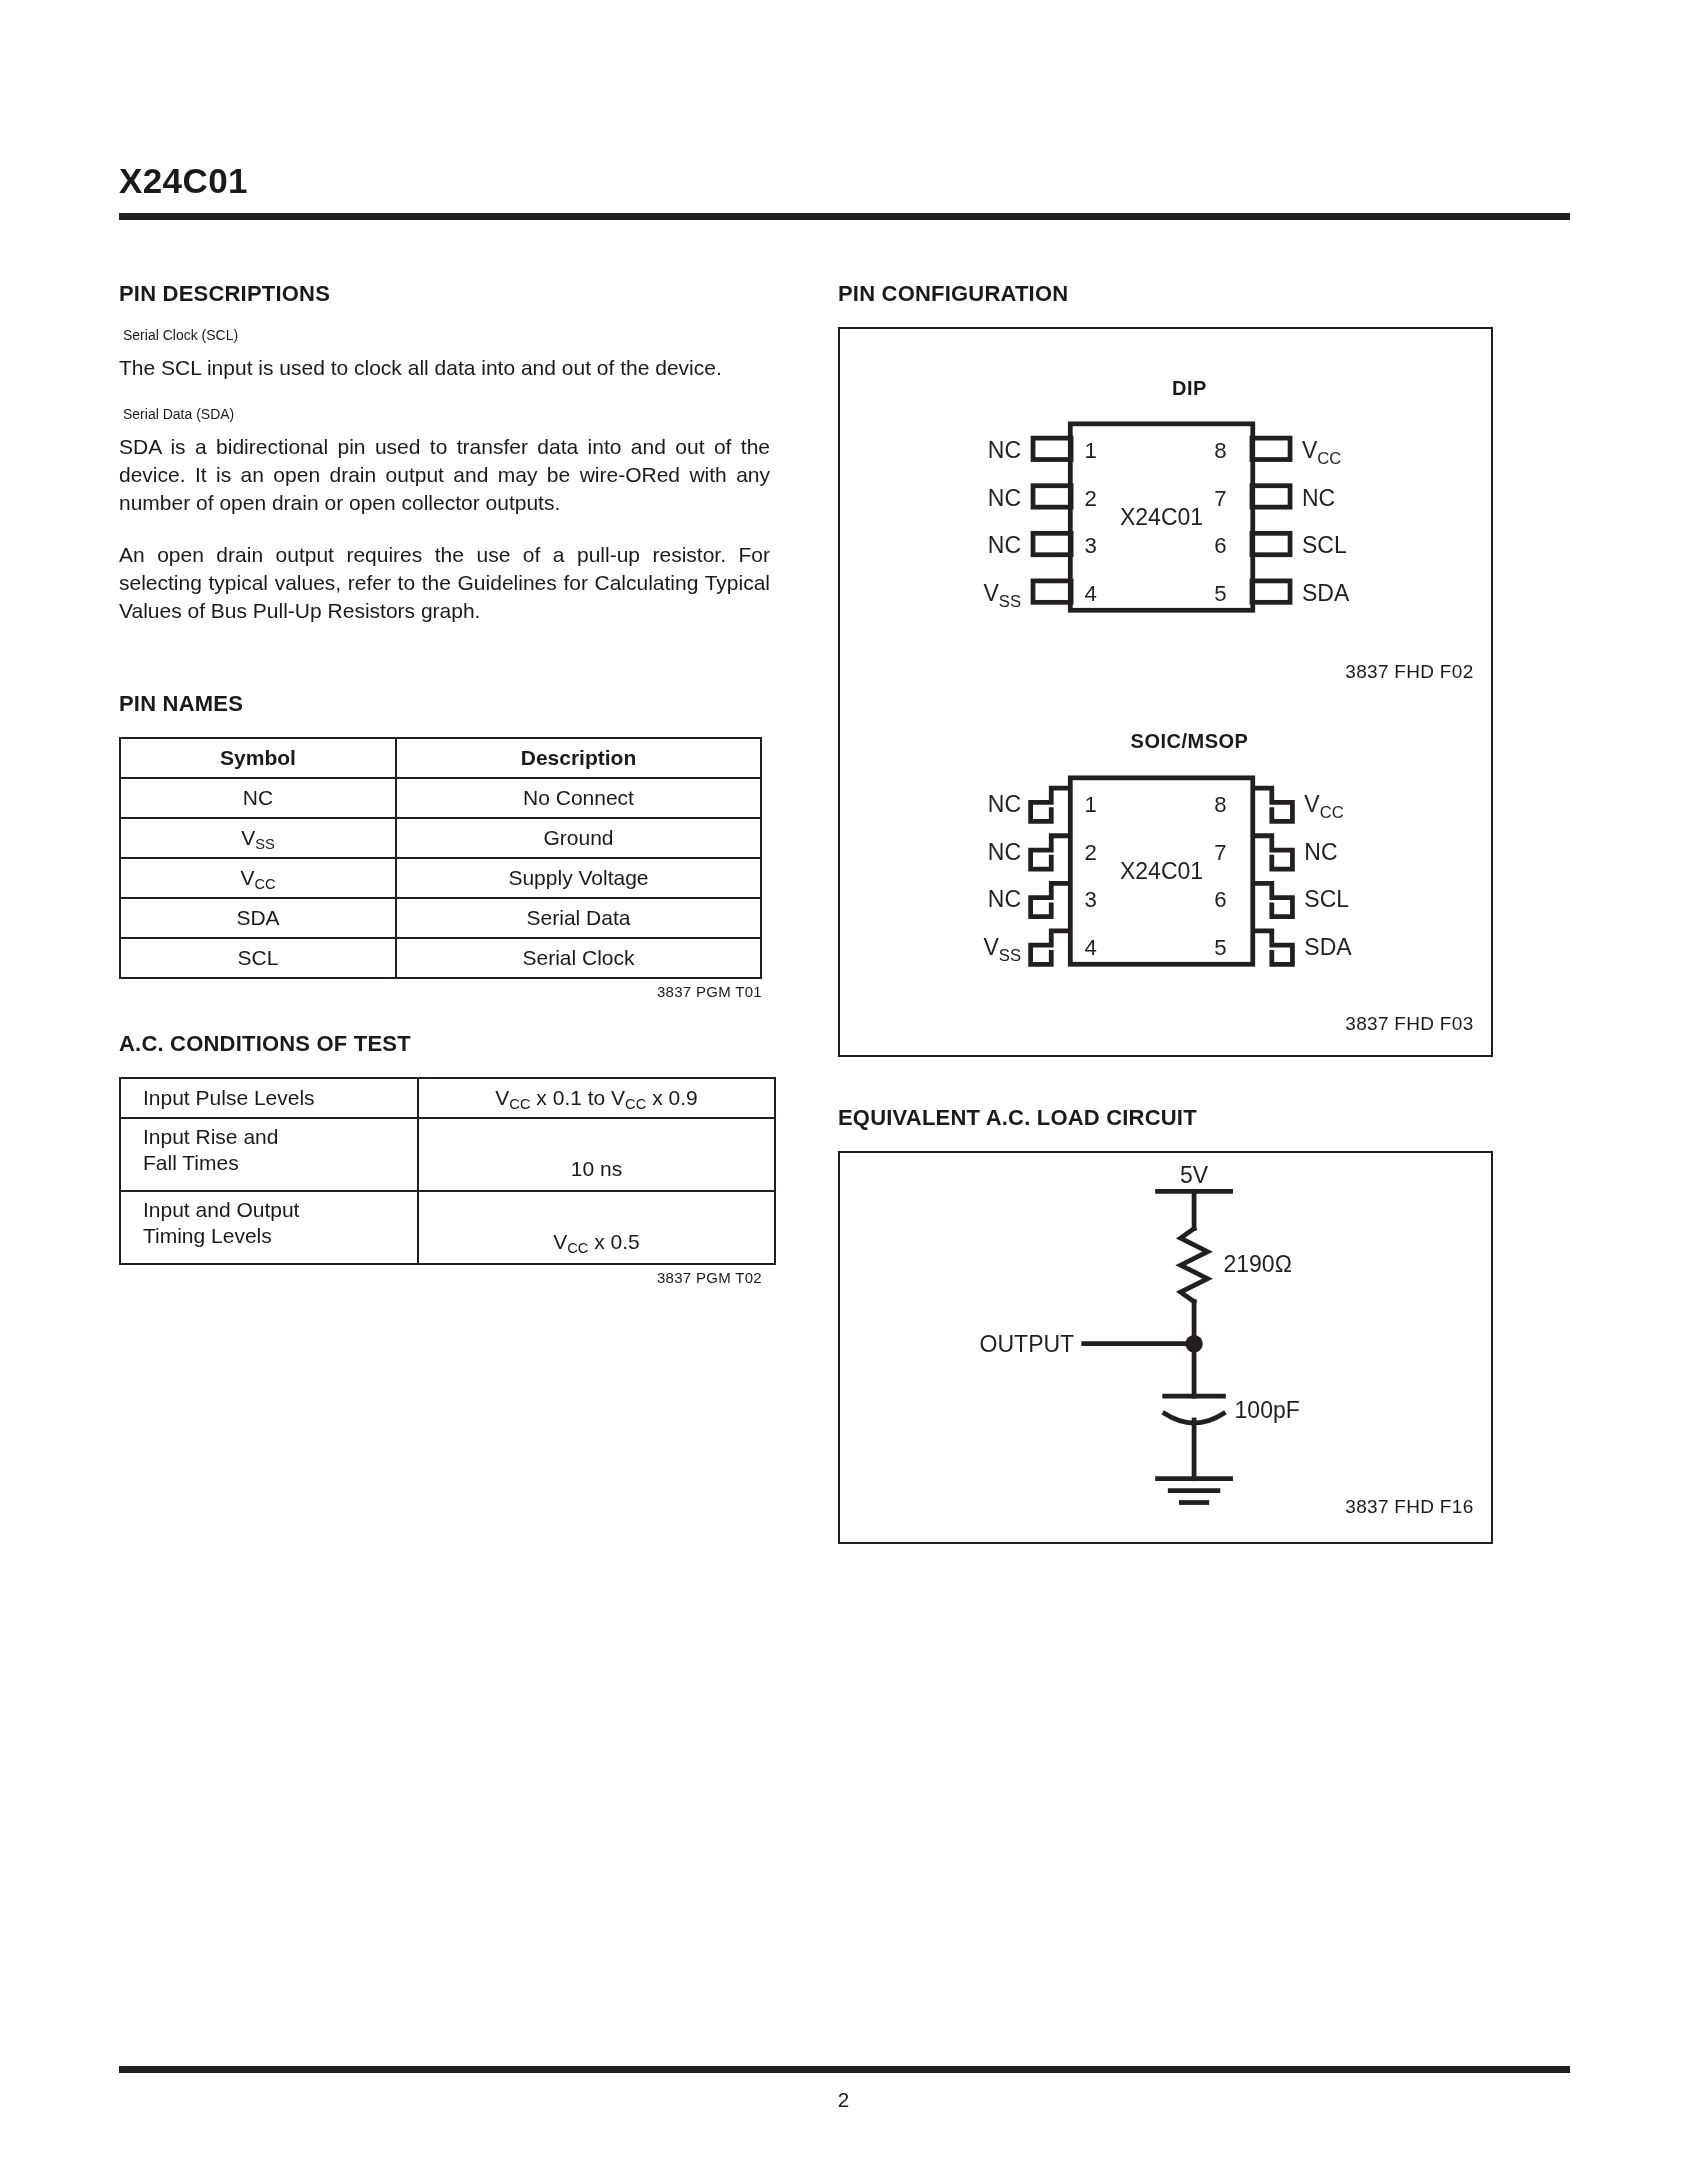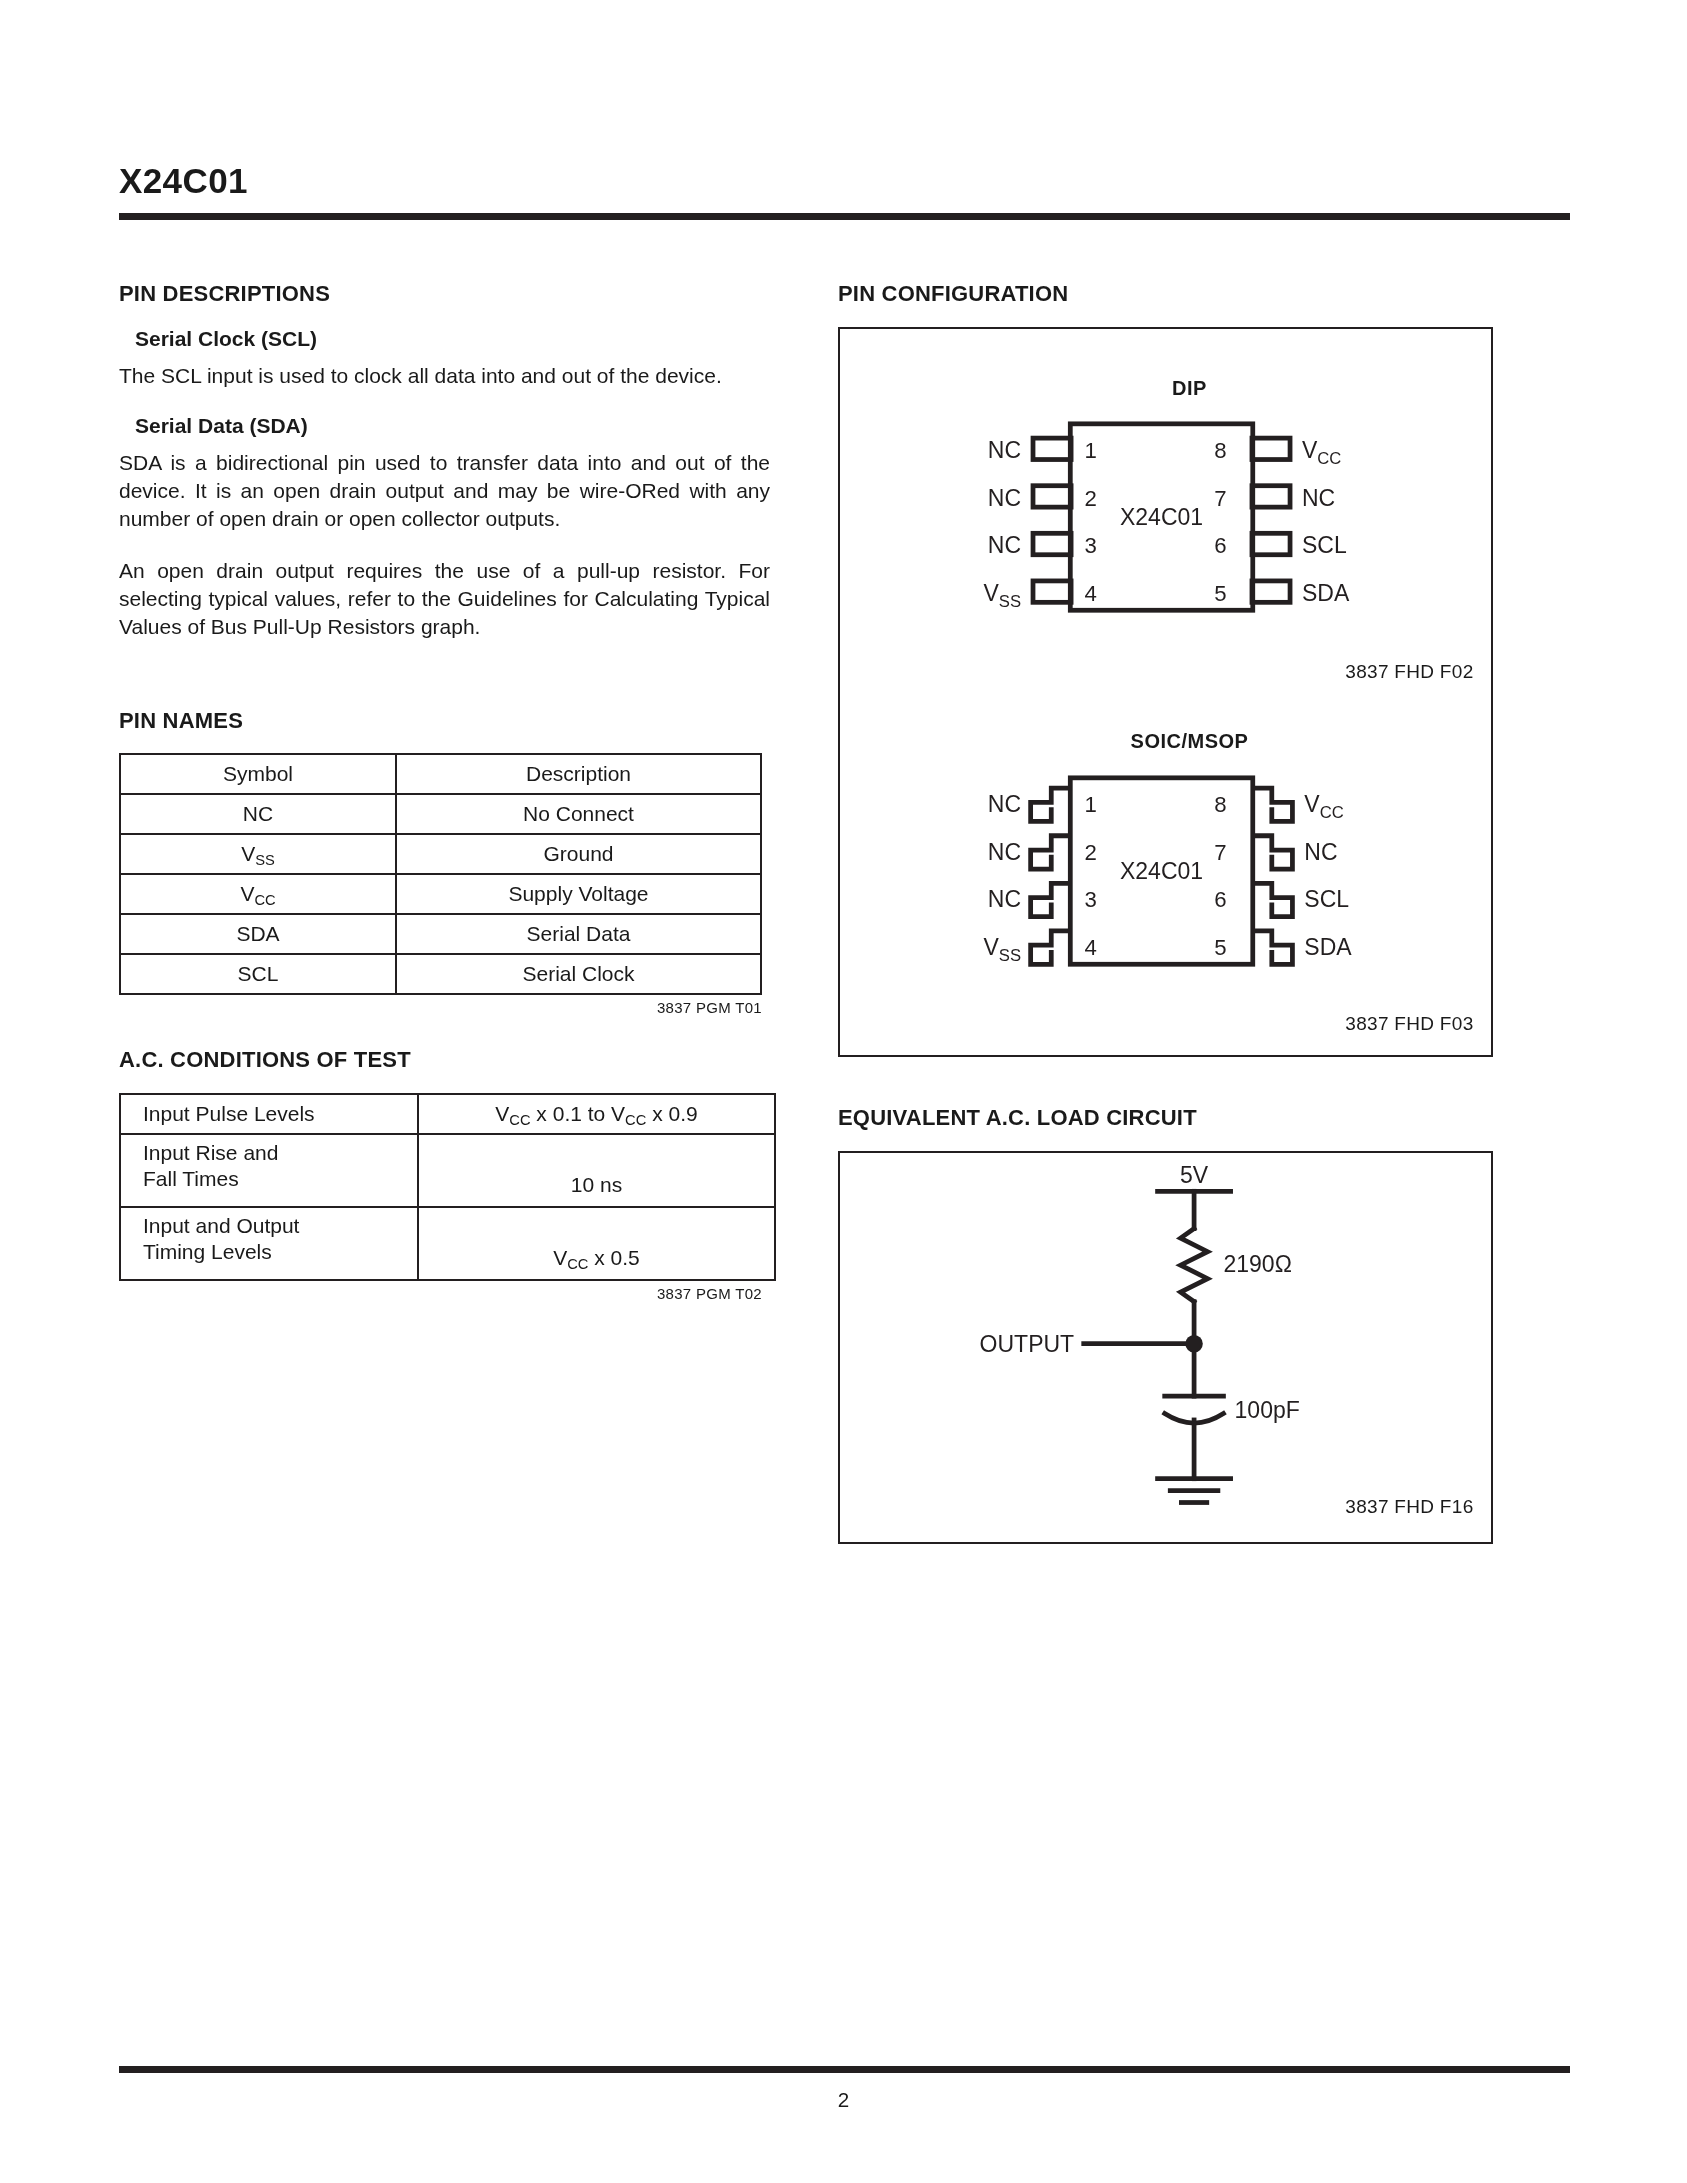--- a/index.html
+++ b/index.html
@@ -57,23 +57,23 @@
   }
 
   h2.section {
     font-size: 22px;
     font-weight: bold;
     letter-spacing: 0.2px;
     margin: 0 0 20.6px 0;
     line-height: 1.1;
   }
   h3.subsection {
-    font-size: 21px;
-    font-weight: bold;
-    margin: 0 0 11px 16px;
+    font-size: 14px;
+    font-weight: normal;
+    margin: 0 0 11px 4px;
     line-height: 1.15;
   }
   p.body {
     font-size: 21px;
     line-height: 1.33;
     margin: 0 0 24px 0;
     text-align: justify;
     text-justify: inter-word;
   }
   p.body:last-child { margin-bottom: 0; }
@@ -93,21 +93,21 @@
     font-size: 21px;
   }
   table.dtable td, table.dtable th {
     border: 2px solid #231f20;
     padding: 0;
     font-weight: normal;
     text-align: center;
     vertical-align: middle;
   }
   table.dtable th {
-    font-weight: normal;
+    font-weight: bold;
     border-radius: 19px;
   }
 
   
   #pin-names-table { width: 643px; margin-top: 3.2px; }
   #pin-names-table th, #pin-names-table td { height: 38px; }
   #pin-names-table .c-sym { width: 274px; }
 
   
   #ac-table { width: 657px; margin-top: 2px; }

